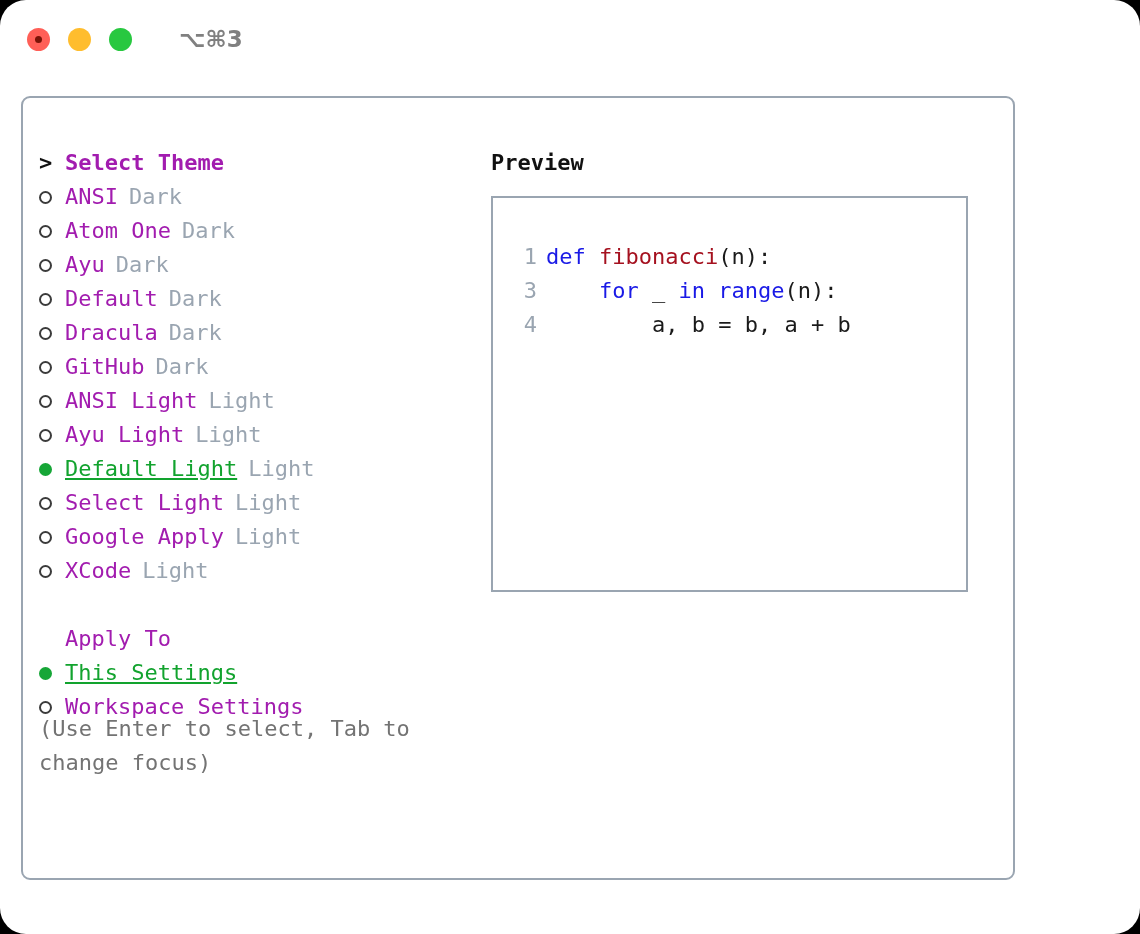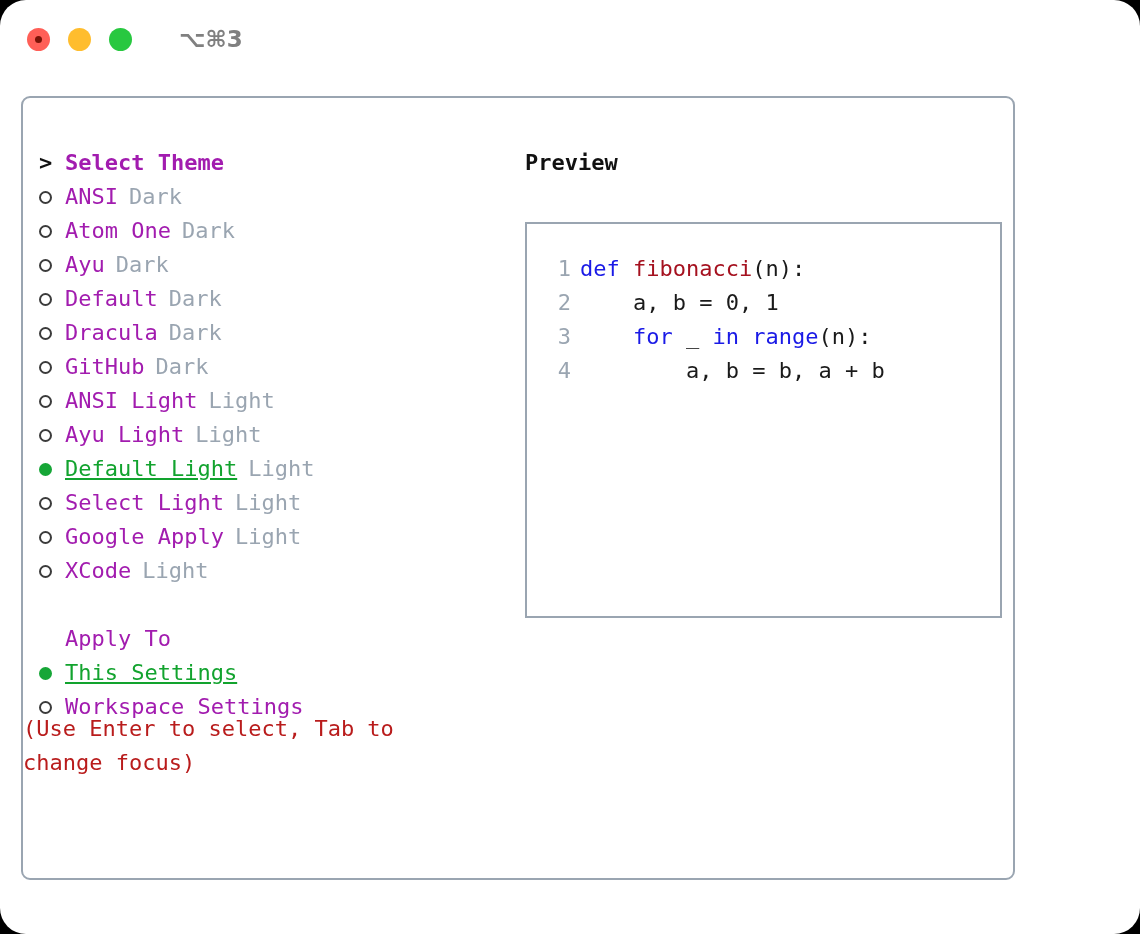--- a/index.html
+++ b/index.html
@@ -129,50 +129,50 @@
 
   .label        { color: #a21caf; }
   .label.bold   { font-weight: bold; }
   .label.sel    { color: #12a32e; text-decoration: underline; }
   .suffix       { color: #9aa5b1; margin-left: 11px; }
 
   .spacer { height: 34px; }
 
   #hint {
     position: absolute;
-    left: 0;
+    left: 16px;
     top: 614px;
     width: 410px;
     font-size: 22px;
     line-height: 34px;
-    color: #b91c1c;
+    color: #737373;
   }
 
   
   #right-col {
     position: absolute;
-    left: 502px;
+    left: 468px;
     top: 48px;
     width: 500px;
   }
   #preview-title {
     font-size: 22px;
     font-weight: bold;
     color: #111111;
     line-height: 34px;
   }
 
   #preview-box {
-    margin-top: 42px;
+    margin-top: 16px;
     width: 477px;
     height: 396px;
     border: 2px solid #9aa5b1;
     box-sizing: border-box;
     background: #ffffff;
-    padding: 28px 0 0 18px;
+    padding: 42px 0 0 18px;
   }
 
   .code-line {
     font-size: 22px;
     line-height: 34px;
     white-space: pre;
   }
   .gutter {
     display: inline-block;
     width: 26px;
@@ -323,21 +323,20 @@
       </div>
 
       <div id="hint">(Use Enter to select, Tab to change focus)</div>
 
       <div id="right-col">
         <div id="preview-title">Preview</div>
 
         <div id="preview-box">
           <div id="code-block">
               <div class="code-line"><span class="gutter">1</span><span class="kw">def </span><span class="fn">fibonacci</span><span class="txt">(n):</span></div>
-              <div class="code-line"><span class="gutter">2</span><span class="txt">    a, b = 0, 1</span></div>
               <div class="code-line"><span class="gutter">3</span><span class="txt">    </span><span class="kw">for </span><span class="txt">_ </span><span class="kw">in </span><span class="kw">range</span><span class="txt">(n):</span></div>
               <div class="code-line"><span class="gutter">4</span><span class="txt">        a, b = b, a + b</span></div>
             </div>
           <div class="blank-line"></div>
         </div>
       </div>
 
     </div>
   </div>
 </div>

